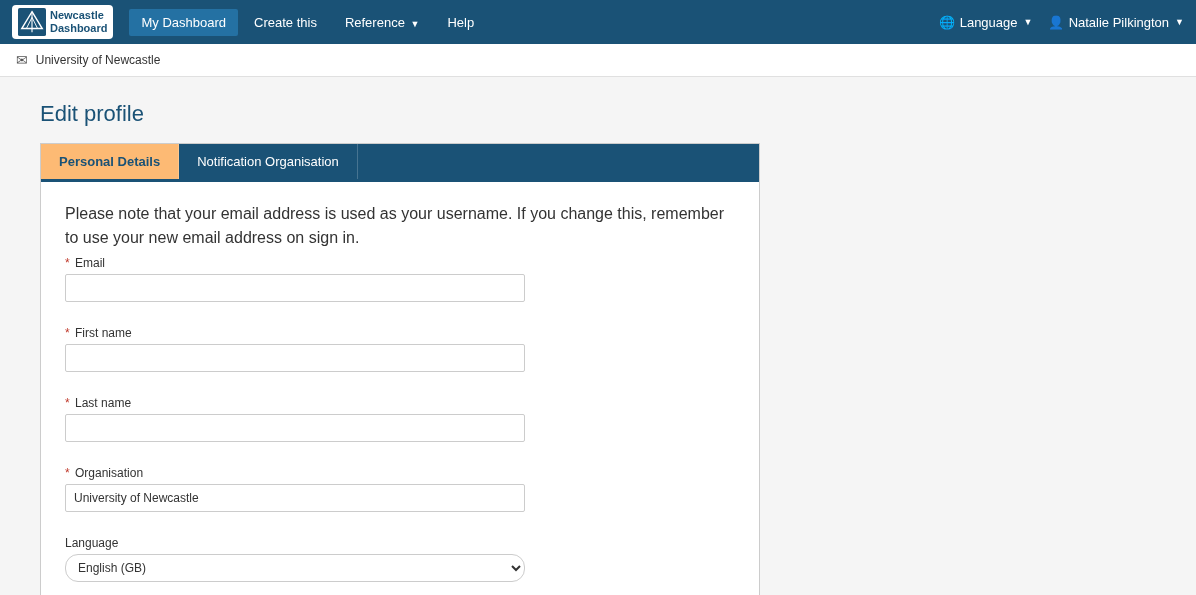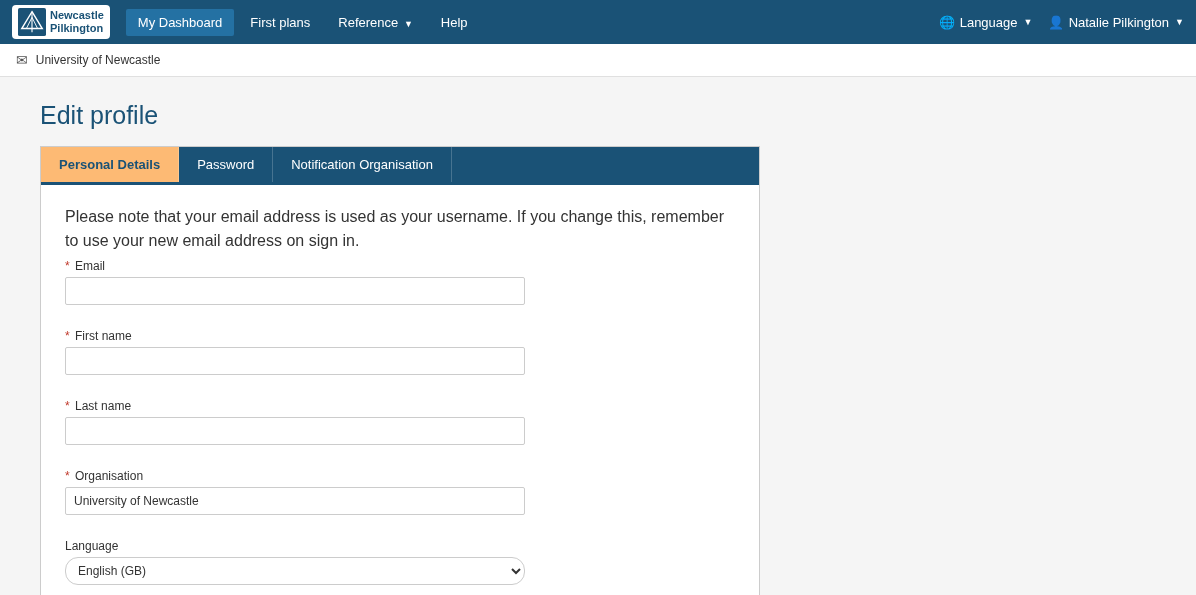--- a/index.html
+++ b/index.html
@@ -84,21 +84,21 @@
     }
 
     
     .main-content {
       padding: 24px 40px;
       background: #f5f5f5;
       min-height: calc(100vh - 80px);
     }
 
     .page-title {
-      font-size: 25px;
+      font-size: 22px;
       font-weight: normal;
       color: #1a5276;
       margin-bottom: 16px;
     }
 
     
     .card {
       background: #fff;
       border: 1px solid #ccc;
       max-width: 720px;
@@ -197,27 +197,27 @@
 <nav class="navbar">
   <div class="navbar-logo">
     <svg class="navbar-logo-icon" viewBox="0 0 30 30">
       <rect width="30" height="30" fill="#1a5276" rx="2"></rect>
       <polygon points="15,4 26,22 4,22" fill="none" stroke="#fff" stroke-width="1.5"></polygon>
       <polygon points="15,10 21,22 9,22" fill="none" stroke="#fff" stroke-width="1"></polygon>
       <line x1="15" y1="4" x2="15" y2="26" stroke="#fff" stroke-width="1.2"></line>
     </svg>
     <div>
       <div class="navbar-logo-text">Newcastle</div>
-      <div class="navbar-logo-text">Pilkington</div>
+      <div class="navbar-logo-text">Dashboard</div>
     </div>
   </div>
 
   <div class="nav-links">
     <div class="nav-item active">My Dashboard</div>
-    <div class="nav-item">First plans</div>
+    <div class="nav-item">Create this</div>
     <div class="nav-item">
       <span>Reference</span>
       <span class="nav-dropdown-arrow">▼</span>
     </div>
     <div class="nav-item">Help</div>
   </div>
 
   <div class="nav-right">
     <div class="nav-right-item">
       <span>🌐</span>
@@ -237,21 +237,20 @@
   <span class="breadcrumb-text">University of Newcastle</span>
 </div>
 
 <div class="main-content">
   <h1 class="page-title">Edit profile</h1>
 
   <div class="card">
 
     <div class="tabs">
       <div class="tab active">Personal Details</div>
-      <div class="tab">Password</div>
       <div class="tab">Notification Organisation</div>
     </div>
 
     <div class="form-area">
       <p class="info-text">Please note that your email address is used as your username. If you change this, remember to use your new email address on sign in.</p>
 
       <div class="form-group">
         <label class="form-label">
           <span class="required-star">*</span>
           <span>Email</span>

